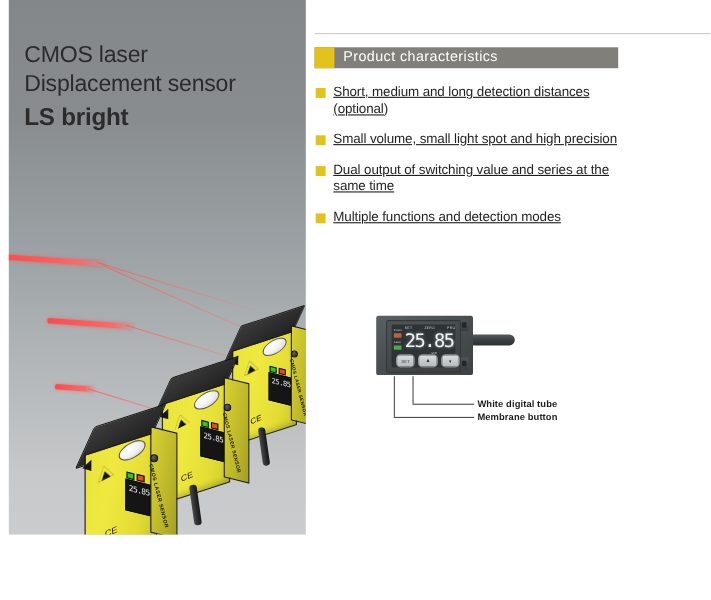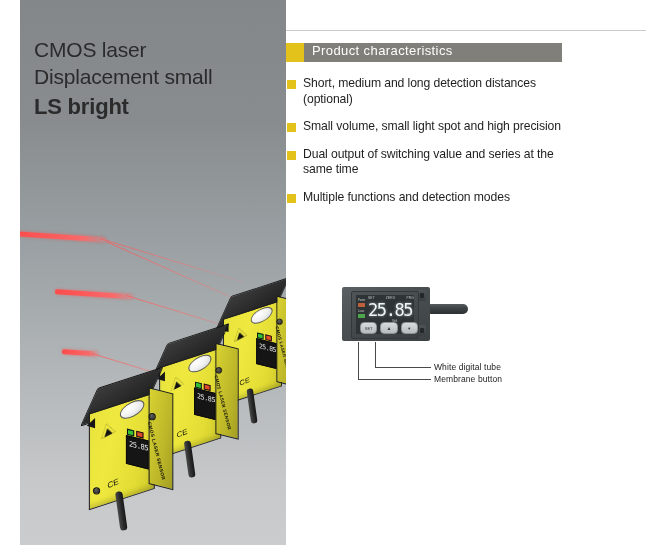--- a/index.html
+++ b/index.html
@@ -13,24 +13,24 @@
     height: 545px;
     position: relative;
     overflow: hidden;
     font-family: "Liberation Sans", sans-serif;
     -webkit-font-smoothing: antialiased;
   }
 
   
   .left-panel {
     position: absolute;
-    left: 20px;
+    left: 8px;
     top: 0px;
     width: 270px;
-    height: 545px;
+    height: 486px;
     background: linear-gradient(to bottom, #83878a 0%, #888c8f 22%, #9aa0a3 45%, #b4b8ba 70%, #c6c8c9 88%, #cbcccd 100%);
     overflow: hidden;
   }
   .title-block {
     position: absolute;
     left: 14px;
     top: 36px;
     width: 250px;
   }
   .title-line {
@@ -249,20 +249,21 @@
     background: #e3c31b;
     flex: 0 0 auto;
     margin-top: 4px;
   }
   .bullet .txt {
     margin-left: 7px;
     font-size: 12.2px;
     line-height: 15.5px;
     color: #1f1f1f;
     letter-spacing: -0.1px;
+    text-decoration: underline;
   }
 
   
   .photo-area {
     position: absolute;
     left: 0px;
     top: 282px;
     width: 360px;
     height: 115px;
   }
@@ -387,34 +388,34 @@
     border-radius: 5px;
   }
 
   .leader {
     position: absolute;
     background: #4a4a4a;
   }
   .callout-label {
     position: absolute;
     font-size: 8.5px;
-    font-weight: normal;
+    font-weight: bold;
     color: #1b1b1b;
     letter-spacing: 0.1px;
     white-space: nowrap;
   }
 </style>
 </head>
 <body>
 
 <div class="left-panel">
 
   <div class="title-block">
     <div class="title-line">CMOS laser</div>
-    <div class="title-line">Displacement small</div>
+    <div class="title-line">Displacement sensor</div>
     <div class="title-line bold">LS bright</div>
   </div>
 
   <div class="beam beam-thick" style="left:-6px; top:231px; width:92px; transform:rotate(4deg);"></div>
   <div class="beam beam-thin" style="left:80px; top:238px; width:150px; transform:rotate(17deg);"></div>
   <div class="beam beam-thick" style="left:35px; top:289px; width:78px; transform:rotate(4deg);"></div>
   <div class="beam beam-thin" style="left:106px; top:295px; width:118px; transform:rotate(17deg);"></div>
   <div class="beam beam-thick" style="left:42px; top:349px; width:36px; transform:rotate(4deg);"></div>
   <div class="beam beam-thin" style="left:72px; top:353px; width:98px; transform:rotate(17deg);"></div>
   <div class="beam beam-thin" style="left:86px; top:241px; width:165px; transform:rotate(24deg);"></div>

